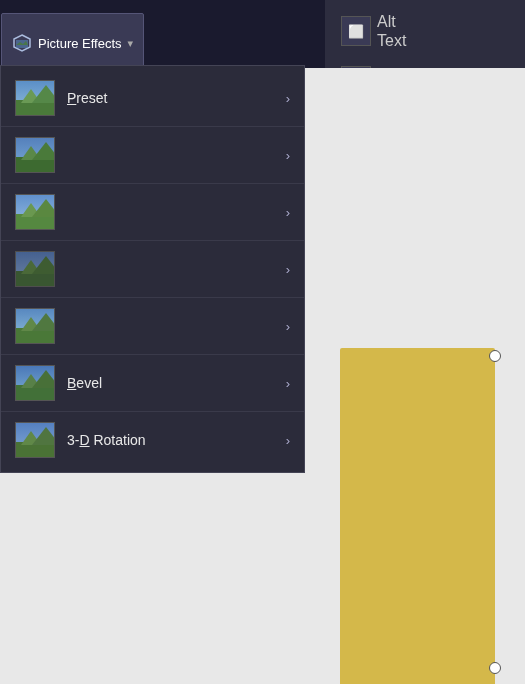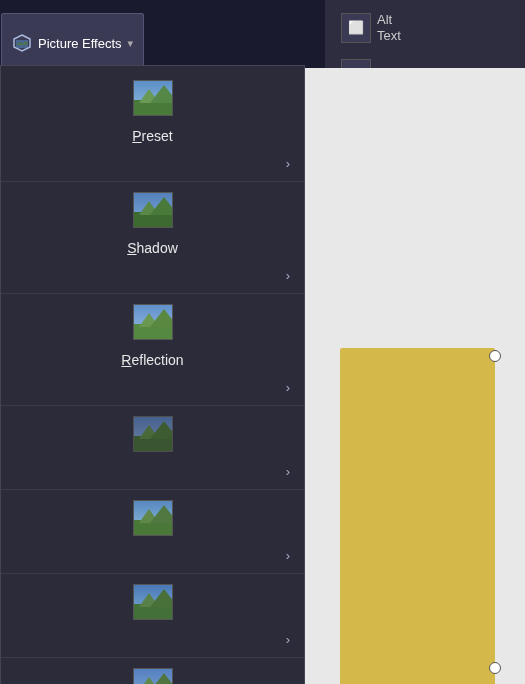--- a/index.html
+++ b/index.html
@@ -100,21 +100,20 @@
       display: flex;
       align-items: center;
       padding: 10px 14px;
       cursor: pointer;
       color: #e8e8e8;
       font-size: 14px;
       font-weight: 400;
       gap: 12px;
       position: relative;
       border-bottom: 1px solid #3a3a4a;
-      flex-direction: column;
     }
 
     .menu-item:last-child {
       border-bottom: none;
     }
 
     
     .landscape-icon {
       width: 40px;
       height: 36px;
@@ -198,21 +197,21 @@
       </svg>
     </div>
     <span>Picture Effects</span>
     <span style="font-size:11px;color:#aaa;">▾</span>
   </div>
 </div>
 
 <div style="position:absolute;top:0;right:0;width:200px;height:155px;background:#2d2d3f;padding:8px 10px;display:flex;flex-direction:column;gap:2px;">
   <div style="display:flex;align-items:center;gap:6px;padding:4px 6px;">
     <div style="width:30px;height:30px;background:#3a3a55;border:1px solid #555;display:flex;align-items:center;justify-content:center;font-size:13px;color:#ccc;">⬜</div>
-    <div style="color:#cccccc;font-size:13px;line-height:1.2;">Alt<br>Text</div>
+    <div style="color:#cccccc;font-size:16px;line-height:1.2;">Alt<br>Text</div>
   </div>
   <div style="display:flex;align-items:center;gap:6px;padding:4px 6px;margin-top:6px;">
     <div style="width:30px;height:28px;background:#3a3a55;border:1px solid #555;display:flex;align-items:center;justify-content:center;font-size:12px;color:#ccc;">◱</div>
     <div style="color:#cccccc;font-size:12px;">Send B</div>
   </div>
   <div style="display:flex;align-items:center;gap:6px;padding:4px 6px;">
     <div style="width:30px;height:28px;background:#3a3a55;border:1px solid #555;display:flex;align-items:center;justify-content:center;font-size:12px;color:#e8a040;">↖</div>
     <div style="color:#cccccc;font-size:12px;">Selectio</div>
   </div>
 </div>
@@ -238,32 +237,30 @@
     <span class="chevron-right">›</span>
   </div>
 
   <div class="menu-item">
     <div class="landscape-icon">
       <div class="landscape-sky" style="background:linear-gradient(180deg,#5580bb 0%,#6a99cc 100%);"></div>
       <div class="landscape-ground" style="background:#3d6a30;"></div>
       <div class="landscape-mountain" style="border-bottom-color:#5a8848;"></div>
       <div class="landscape-mountain2" style="border-bottom-color:#4a7a3a;"></div>
     </div>
-    <span class="menu-item-label"><u>S</u>hadow</span>
     <span class="chevron-right">›</span>
   </div>
 
   <div class="menu-item">
     <div class="landscape-icon">
       <div class="landscape-sky" style="background:linear-gradient(180deg,#6090cc 0%,#80aad8 100%);"></div>
       <div class="landscape-ground" style="background:#558840;"></div>
       <div class="landscape-mountain" style="border-bottom-color:#6a9850;"></div>
       <div class="landscape-mountain2" style="border-bottom-color:#5a8840;"></div>
     </div>
-    <span class="menu-item-label"><u>R</u>eflection</span>
     <span class="chevron-right">›</span>
   </div>
 
   <div class="menu-item">
     <div class="landscape-icon landscape-icon-dark">
       <div class="landscape-sky" style="background:linear-gradient(180deg,#4a6eaa 0%,#6888bb 100%);"></div>
       <div class="landscape-ground" style="background:#3a6030;"></div>
       <div class="landscape-mountain" style="border-bottom-color:#507838;"></div>
       <div class="landscape-mountain2" style="border-bottom-color:#406830;"></div>
     </div>
@@ -280,26 +277,28 @@
     <span class="chevron-right">›</span>
   </div>
 
   <div class="menu-item">
     <div class="landscape-icon">
       <div class="landscape-sky" style="background:linear-gradient(180deg,#4a78b8 0%,#6898c8 100%);"></div>
       <div class="landscape-ground" style="background:#427038;"></div>
       <div class="landscape-mountain" style="border-bottom-color:#588048;"></div>
       <div class="landscape-mountain2" style="border-bottom-color:#487038;"></div>
     </div>
+    <span class="menu-item-label"><u>B</u>evel</span>
     <span class="chevron-right">›</span>
   </div>
 
   <div class="menu-item" style="border-bottom:none;">
     <div class="landscape-icon">
       <div class="landscape-sky" style="background:linear-gradient(180deg,#5580c0 0%,#7098cc 100%);"></div>
       <div class="landscape-ground" style="background:#4a7235;"></div>
       <div class="landscape-mountain" style="border-bottom-color:#608848;"></div>
       <div class="landscape-mountain2" style="border-bottom-color:#507540;"></div>
     </div>
+    <span class="menu-item-label">3-<u>D</u> Rotation</span>
     <span class="chevron-right">›</span>
   </div>
 
 </div>
 
 </body></html>

